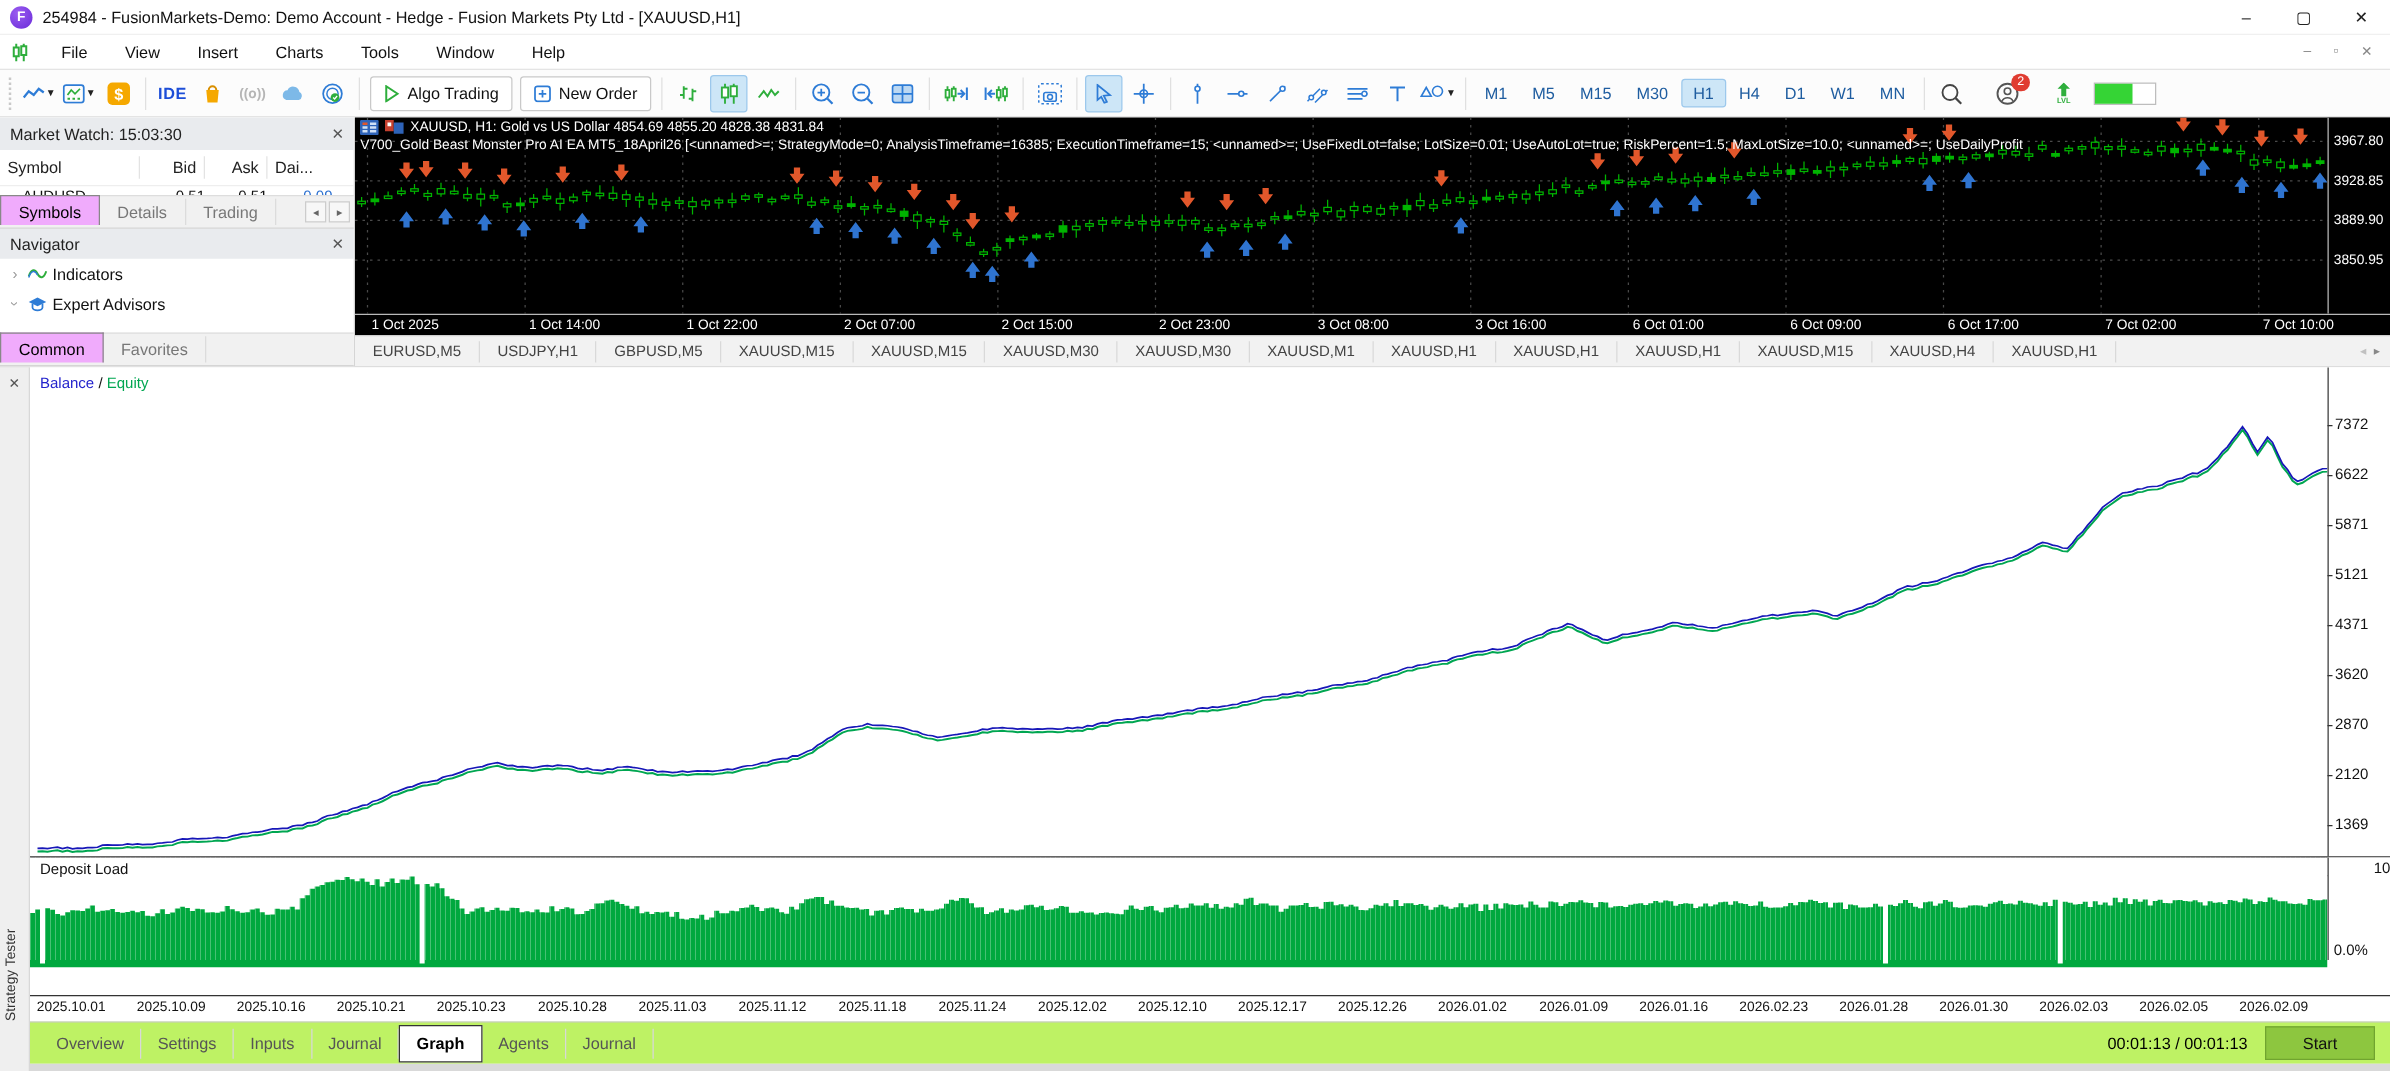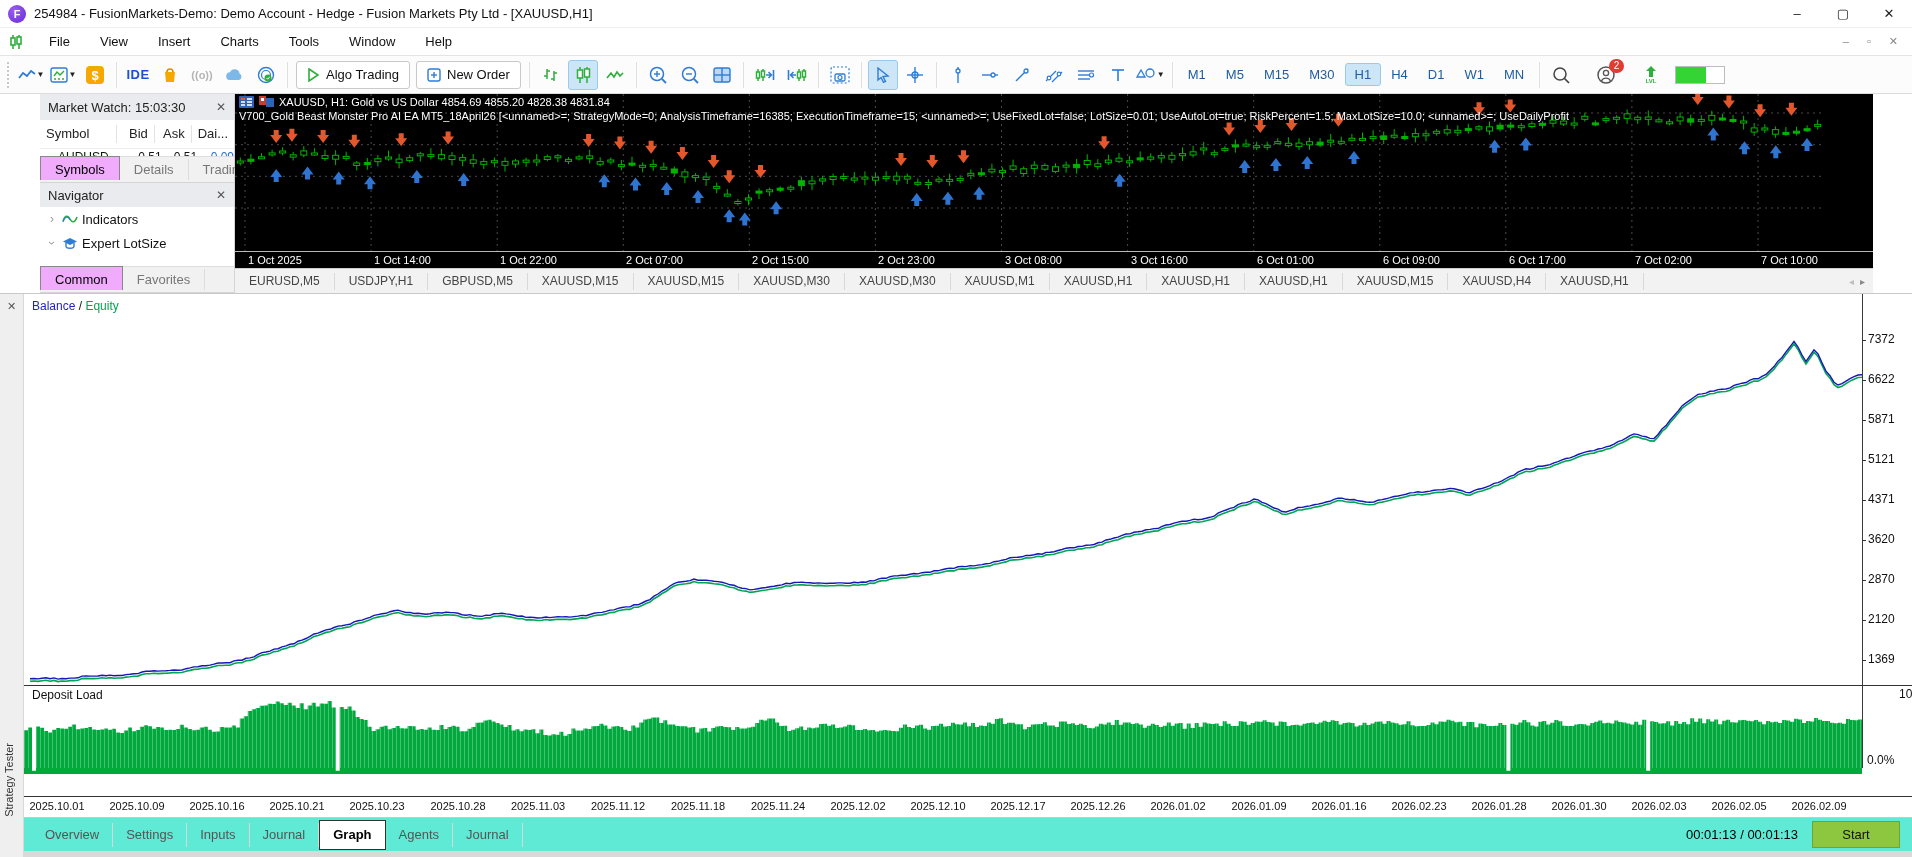--- a/index.html
+++ b/index.html
@@ -32,21 +32,21 @@
   .tf { padding:3px 9px; color:#1f5da0; font-size:13px; border:1px solid transparent; border-radius:3px; }
   .tf.active { background:#cde6f7; border-color:#9cc8ec; }
   .badge { position:absolute; top:-2px; right:-4px; background:#e03c31; color:#fff; border-radius:8px; font-size:10px; min-width:15px; height:14px; display:flex; align-items:center; justify-content:center; padding:0 3px; }
   .lvl { display:flex; flex-direction:column; align-items:center; line-height:1; }
   .lvl-txt { font-size:6px; color:#2eae3c; font-weight:bold; }
   .conn-bar { width:50px; height:18px; border:1px solid #bdbdbd; background:#fff; margin-left:8px; }
   .conn-fill { height:100%; background:#35d435; }
 
   
   .content { height:199px; display:flex; }
-  .left-panel { width:235px; display:flex; flex-direction:column; border-right:1px solid #d5d5d5; background:#fff;padding-left:40px; }
+  .left-panel { width:286px; display:flex; flex-direction:column; border-right:1px solid #d5d5d5; background:#fff; }
   .panel-header { height:26px; background:#e9ebee; display:flex; align-items:center; padding:0 8px; font-size:13px; color:#222; }
   .panel-close { margin-left:auto; color:#555; font-size:12px; }
   .mw-thead { height:29px; display:flex; align-items:center; font-size:13px; color:#222; border-bottom:1px solid #eee; }
   .mw-col { padding:0 6px; border-right:1px solid #e3e3e3; height:18px; line-height:18px; }
   .mw-sliver { height:7px; overflow:hidden; display:flex; font-size:12px; line-height:16px; }
   .subtabs { height:27px; display:flex; align-items:center; background:#f1f1f1; border-top:1px solid #ddd; border-bottom:1px solid #d5d5d5; font-size:13px; color:#777; position:relative; }
   .subtab { padding:3px 14px; border-right:1px solid #dcdcdc; }
   .subtab.active { background:#f0abfc; border:1px solid #888; color:#000; margin-top:-3px; padding-top:5px; border-bottom:none; }
   .tab-arrows { margin-left:auto; display:flex; gap:2px; padding-right:3px; }
   .arrow-btn { width:17px; height:17px; border:1px solid #ccc; background:#f7f7f7; color:#666; font-size:9px; display:flex; align-items:center; justify-content:center; }
@@ -84,21 +84,21 @@
   .ytick::before { content:""; position:absolute; left:-6px; top:8px; width:4px; height:1px; background:#333; }
   .deposit-area { height:88px; position:relative; border-top:1px solid #333; }
   .deposit-label { position:absolute; left:5px; top:2px; font-size:12px; color:#111; z-index:3; background:rgba(255,255,255,0.75); padding:0 3px; }
   .deposit-bars { position:absolute; left:0; top:0; bottom:0; width:1838px; }
   .deposit-bars::after { content:""; position:absolute; inset:0; background:repeating-linear-gradient(90deg, rgba(255,255,255,0.28) 0 1px, transparent 1px 4px); }
   .dep-ylabels { position:absolute; right:0; top:0; bottom:0; width:50px; border-left:1px solid #3a3a3a; background:#fff; font-size:12px; }
   .dep-max { position:absolute; top:1px; left:4px;margin-left:32px; }
   .dep-min { position:absolute; bottom:1px; left:4px; }
   .date-axis { height:22px; position:relative; border-top:1px solid #333; background:#fff;margin-top:28px; }
   .dlabel { position:absolute; top:3px; transform:translateX(-50%); font-size:11px; color:#111; white-space:nowrap; }
-  .tester-tabs { height:36px; background:#5eead4; border-top:1px solid #c8c8c8; display:flex; align-items:center; padding:0 8px; font-size:13px; color:#555; }
+  .tester-tabs { height:36px; background:#bef264; border-top:1px solid #c8c8c8; display:flex; align-items:center; padding:0 8px; font-size:13px; color:#555; }
   .ttab { padding:0 13px; height:24px; line-height:24px; border-right:1px solid #d8d8d8; }
   .ttab.active { background:#fff; border:1px solid #333; color:#000; font-weight:bold; height:30px; line-height:28px; }
   .tester-right { margin-left:auto; display:flex; align-items:center; gap:14px; padding-right:4px; }
   .timer { font-size:13px; color:#000; }
   .start-btn { width:88px; height:27px; background:#8dc63f; border:1px solid #70a42f; color:#101010; font-size:13px; display:flex; align-items:center; justify-content:center; }
   .bottom-strip { height:6px; background:#d9d9d9; }
   svg { display:block; }
 </style>
 </head>
 <body>
@@ -433,21 +433,21 @@
             <path d="M1 9 C3 3, 6 3, 8 7" fill="none" stroke="#2e7cd6" stroke-width="1.2"></path>
           </svg>
         <span>Indicators</span>
       </div>
       <div class="tree-row">
         <span class="chev open">›</span>
         <svg width="16" height="13" viewBox="0 0 16 13">
             <path d="M8 1 L15 4.5 L8 8 L1 4.5 Z" fill="#2e7cd6"></path>
             <path d="M4 6 v3 a4 2.2 0 0 0 8 0 v-3" fill="none" stroke="#2e7cd6" stroke-width="1.4"></path>
           </svg>
-        <span>Expert LotSize</span>
+        <span>Expert Advisors</span>
       </div>
       <div class="subtabs nav-bottom">
         <div style="display:flex">
 
         <span class="subtab active">Common</span>
             <span class="subtab">Favorites</span>
           </div>
       </div>
     </div>
 
@@ -837,20 +837,26 @@
               <rect x="8" y="8" width="5" height="2" fill="#cfe0f5"></rect>
             </svg>
           <svg width="15" height="12" viewBox="0 0 15 12">
               <rect x="0" y="0" width="7" height="9" fill="#c43f2e"></rect>
               <rect x="7" y="2" width="8" height="9" fill="#2e63b8"></rect>
               <rect x="2" y="2" width="3" height="3" fill="#fff"></rect>
             </svg>
           <span>XAUUSD, H1:  Gold vs US Dollar  4854.69 4855.20 4828.38 4831.84</span>
         </div>
         <div class="chart-head2">V700_Gold Beast Monster Pro AI EA MT5_18April26 [&lt;unnamed&gt;=; StrategyMode=0; AnalysisTimeframe=16385; ExecutionTimeframe=15; &lt;unnamed&gt;=; UseFixedLot=false; LotSize=0.01; UseAutoLot=true; RiskPercent=1.5; MaxLotSize=10.0; &lt;unnamed&gt;=; UseDailyProfit</div>
+        <div class="price-axis" id="price-axis">
+            <span class="ptick" style="top:13px">3967.80</span>
+            <span class="ptick" style="top:45px">3928.85</span>
+            <span class="ptick" style="top:76px">3889.90</span>
+            <span class="ptick" style="top:108px">3850.95</span>
+          </div>
         <div class="time-axis" id="time-axis">
             <span class="tlabel" style="left:13px">1 Oct 2025</span>
             <span class="tlabel" style="left:139px">1 Oct 14:00</span>
             <span class="tlabel" style="left:265px">1 Oct 22:00</span>
             <span class="tlabel" style="left:391px">2 Oct 07:00</span>
             <span class="tlabel" style="left:517px">2 Oct 15:00</span>
             <span class="tlabel" style="left:643px">2 Oct 23:00</span>
             <span class="tlabel" style="left:770px">3 Oct 08:00</span>
             <span class="tlabel" style="left:896px">3 Oct 16:00</span>
             <span class="tlabel" style="left:1022px">6 Oct 01:00</span>

